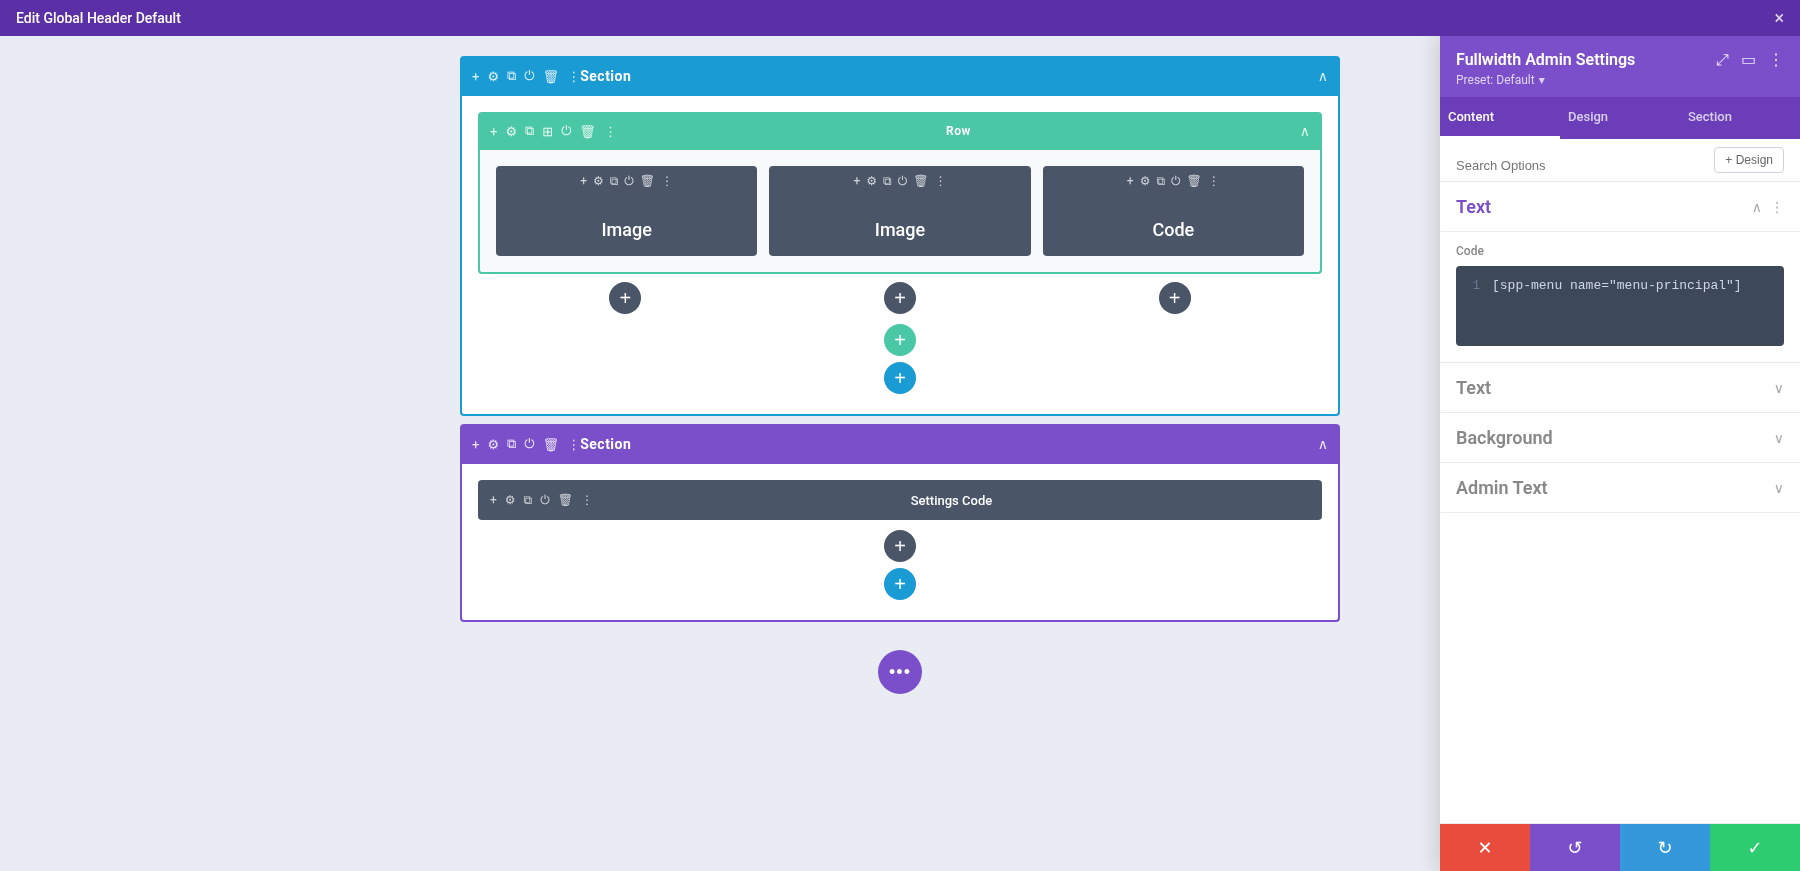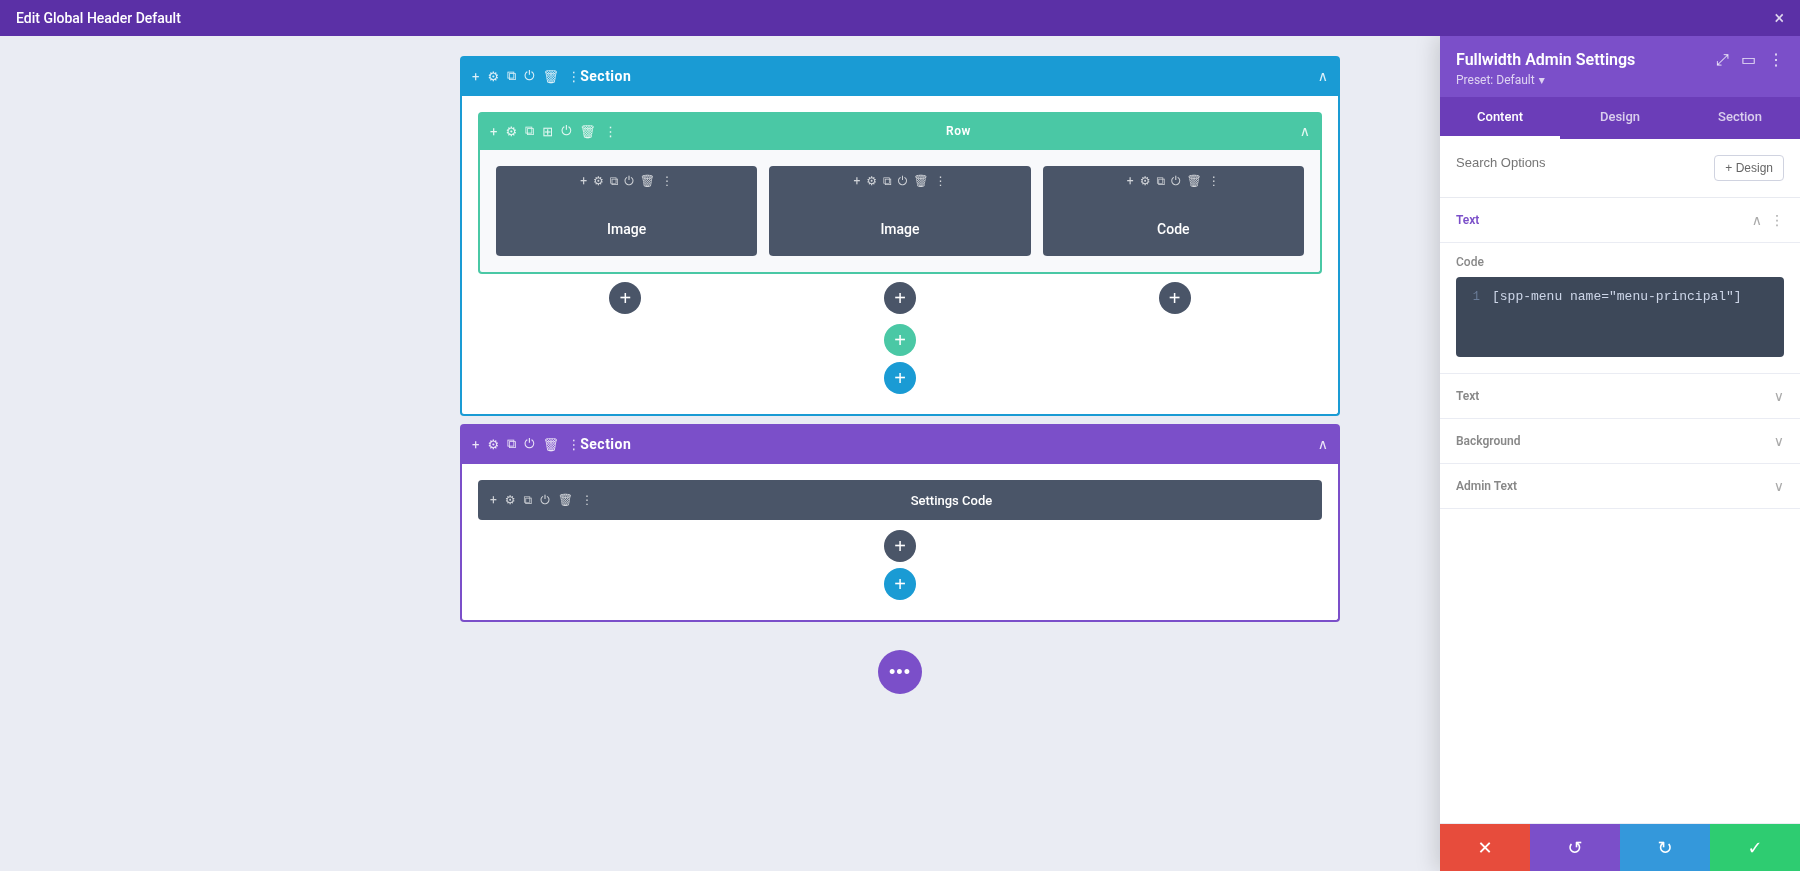--- a/index.html
+++ b/index.html
@@ -178,21 +178,21 @@
       gap: 6px;
       font-size: 12px;
       color: rgba(255,255,255,0.75);
     }
 
     .module-cell-toolbar span {
       cursor: pointer;
     }
 
     .module-cell-label {
-      font-size: 14px;
+      font-size: 18px;
       font-weight: 500;
       margin-top: 36px;
     }
 
     
     .plus-btn {
       width: 32px;
       height: 32px;
       border-radius: 50%;
       border: none;
@@ -319,38 +319,37 @@
 
     
     .panel-tabs {
       display: flex;
       background: #6b3db8;
     }
 
     .panel-tab {
       flex: 1;
       padding: 12px 8px;
-      text-align: center;
       font-size: 13px;
       font-weight: 500;
       color: rgba(255,255,255,0.75);
       cursor: pointer;
       border-bottom: 3px solid transparent;
     }
 
     .panel-tab.active {
       color: white;
       border-bottom: 3px solid white;
     }
 
     
     .panel-search-row {
       display: flex;
-      align-items: flex-start;
-      padding: 16px 16px;
+      align-items: flex-end;
+      padding: 8px 16px;
       border-bottom: 1px solid #e8eaf0;
       gap: 8px;
     }
 
     .panel-search-input {
       flex: 1;
       border: none;
       outline: none;
       font-size: 13px;
       color: #555;
@@ -388,21 +387,21 @@
       justify-content: space-between;
       padding: 14px 16px;
       cursor: pointer;
     }
 
     .accordion-header.active {
       border-bottom: 1px solid #eaecf3;
     }
 
     .accordion-title {
-      font-size: 12px;
+      font-size: 18px;
       font-weight: 600;
     }
 
     .accordion-title.purple {
       color: #7b4fc9;
     }
 
     .accordion-title.gray {
       color: #888;
     }

